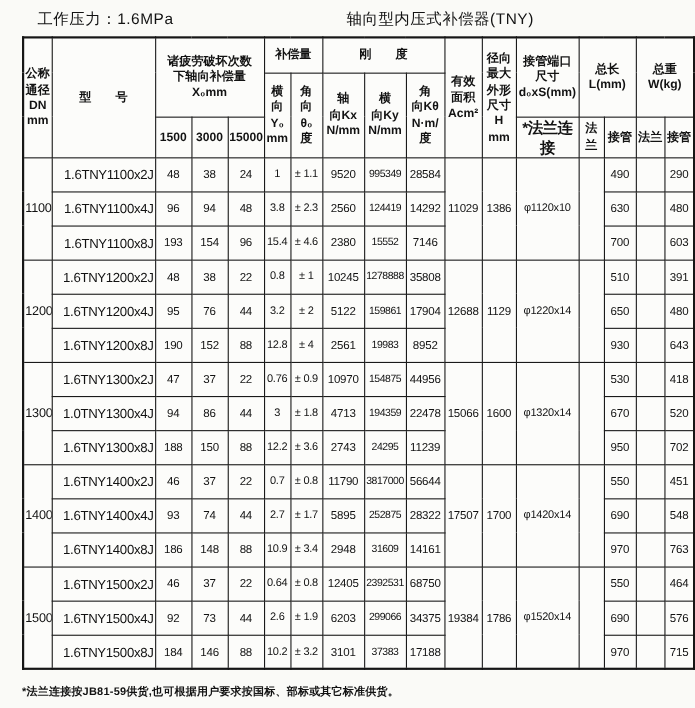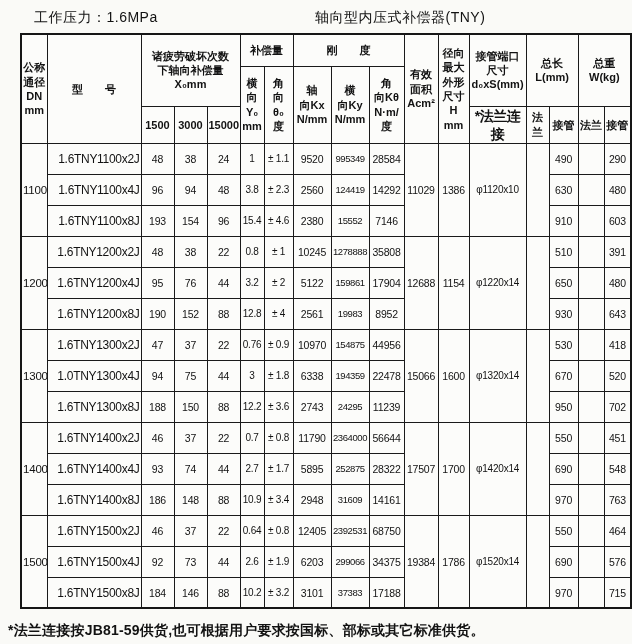--- a/index.html
+++ b/index.html
@@ -37,22 +37,22 @@
   .spec thead tr.h3 { height:34px; }
   .spec tbody tr { height:31px; }
   .spec tbody td { font-size:10.5px; font-weight:400; letter-spacing:-0.2px; }
   .spec td.dn    { font-size:11.5px; }
   .spec td.model { font-size:12px; letter-spacing:-0.3px;text-align:right; }
   .spec td.port  { font-size:10px; }
   .spec td.tight { font-size:9.5px; letter-spacing:-0.4px; }
   .spec td.small { font-size:10px; }
   .spec th.sub-flange { font-size:14px; letter-spacing:-0.5px; }
   .footnote {
-    position:absolute; left:8px; top:622px;
-    font-size:14px; font-weight:700; letter-spacing:0.2px;
+    position:absolute; left:20px; top:622px;
+    font-size:10px; font-weight:700; letter-spacing:0.2px;
   }
 </style>
 </head>
 <body>
 
 <div class="title title-left">工作压力：1.6MPa</div>
 <div class="title title-right">轴向型内压式补偿器(TNY)</div>
 
 <table class="spec">
   <colgroup>
@@ -170,37 +170,37 @@
       <tr>
         <td class="model">1.6TNY1100x8J</td>
         <td>193</td>
         <td>154</td>
         <td>96</td>
         <td class="small">15.4</td>
         <td class="small">± 4.6</td>
         <td>2380</td>
         <td class="tight">15552</td>
         <td>7146</td>
-        <td>910</td>
+        <td>700</td>
         <td></td>
         <td>603</td>
       </tr>
       <tr>
         <td rowspan="3" class="dn">1200</td>
         <td class="model">1.6TNY1200x2J</td>
         <td>48</td>
         <td>38</td>
         <td>22</td>
         <td class="small">0.8</td>
         <td class="small">± 1</td>
         <td>10245</td>
         <td class="tight">1278888</td>
         <td>35808</td>
         <td rowspan="3">12688</td>
-        <td rowspan="3">1154</td>
+        <td rowspan="3">1129</td>
         <td rowspan="3" class="port">φ1220x14</td>
         <td rowspan="3"></td>
         <td>510</td>
         <td></td>
         <td>391</td>
       </tr>
       <tr>
         <td class="model">1.6TNY1200x4J</td>
         <td>95</td>
         <td>76</td>
@@ -243,25 +243,25 @@
         <td rowspan="3">1600</td>
         <td rowspan="3" class="port">φ1320x14</td>
         <td rowspan="3"></td>
         <td>530</td>
         <td></td>
         <td>418</td>
       </tr>
       <tr>
         <td class="model">1.0TNY1300x4J</td>
         <td>94</td>
-        <td>75</td>
+        <td>86</td>
         <td>44</td>
         <td class="small">3</td>
         <td class="small">± 1.8</td>
-        <td>6338</td>
+        <td>4713</td>
         <td class="tight">194359</td>
         <td>22478</td>
         <td>670</td>
         <td></td>
         <td>520</td>
       </tr>
       <tr>
         <td class="model">1.6TNY1300x8J</td>
         <td>188</td>
         <td>150</td>
@@ -277,21 +277,21 @@
       </tr>
       <tr>
         <td rowspan="3" class="dn">1400</td>
         <td class="model">1.6TNY1400x2J</td>
         <td>46</td>
         <td>37</td>
         <td>22</td>
         <td class="small">0.7</td>
         <td class="small">± 0.8</td>
         <td>11790</td>
-        <td class="tight">2364000</td>
+        <td class="tight">3817000</td>
         <td>56644</td>
         <td rowspan="3">17507</td>
         <td rowspan="3">1700</td>
         <td rowspan="3" class="port">φ1420x14</td>
         <td rowspan="3"></td>
         <td>550</td>
         <td></td>
         <td>451</td>
       </tr>
       <tr>

